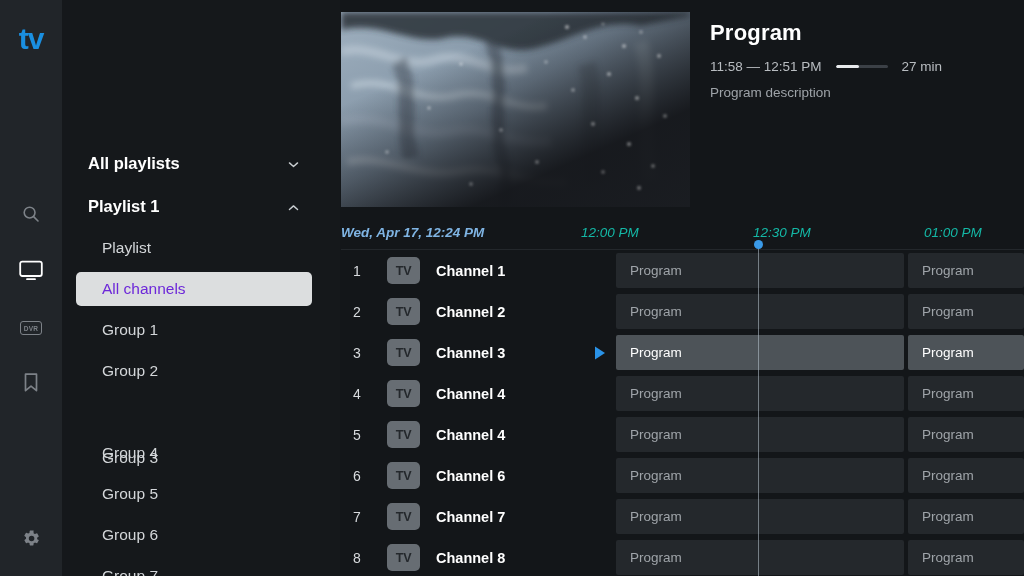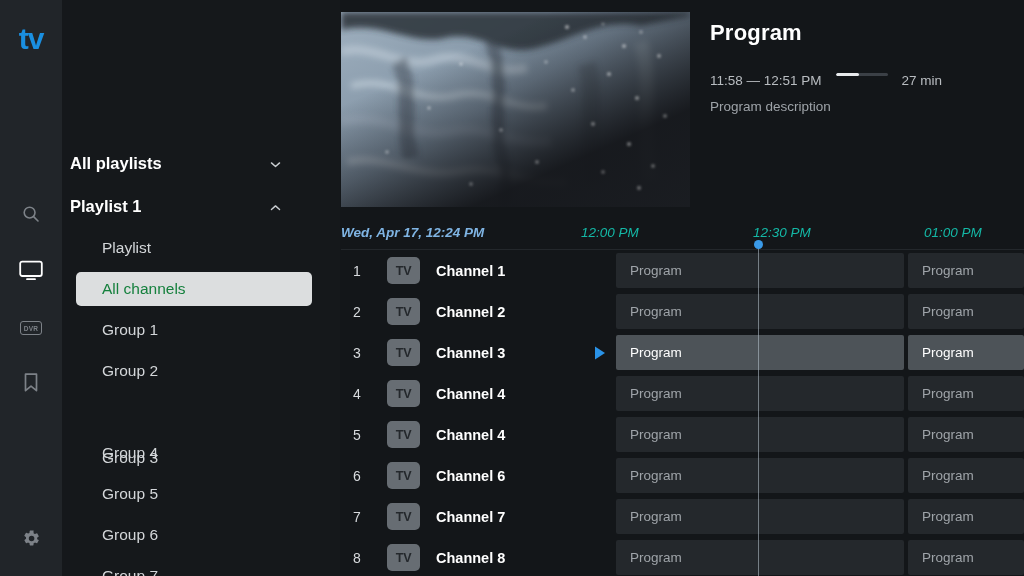--- a/index.html
+++ b/index.html
@@ -39,46 +39,46 @@
     font-size:6.5px; font-weight:700; letter-spacing:0.3px; color:#7d8288;
     font-family:"Liberation Sans", sans-serif;
   }
 
   
   .sidebar {
     position:absolute; left:62px; top:0; width:278px; height:576px;
     background:#15181b;
   }
   .pl-header {
-    position:absolute; left:8px; width:252px; height:34px;
+    position:absolute; left:26px; width:252px; height:34px;
     display:flex; align-items:center; justify-content:space-between;
     padding-right:40px; cursor:pointer;
   }
   .pl-header .label {
     font-size:16.5px; font-weight:700; color:#ffffff;
   }
   .chev { width:13px; height:13px; display:block; }
   .pl-item {
     position:absolute; left:14px; width:236px; height:34px;
     display:flex; align-items:center; border-radius:5px; padding-left:26px;
     font-size:15.5px; color:#d3d6d9; cursor:pointer;
   }
-  .pl-item.selected { background:#dcdedf; color:#15803d; }
+  .pl-item.selected { background:#dcdedf; color:#6d28d9; }
 
   
   .video {
     position:absolute; left:341px; top:12px; width:349px; height:195px;
     overflow:hidden; background:#0b0d0f;
   }
   .video .falls { position:absolute; inset:0; }
 
   
   .info { position:absolute; left:710px; top:20px; width:304px; }
   .info-title { font-size:22px; font-weight:700; color:#ffffff; letter-spacing:0.2px; }
-  .info-meta { display:flex; align-items:flex-start; margin-top:27px; }
+  .info-meta { display:flex; align-items:center; margin-top:13px; }
   .info-time { font-size:13.5px; color:#b9bdc1; }
   .prog-bar {
     width:52px; height:3px; background:#3b4046; border-radius:2px;
     margin:0 14px; position:relative; overflow:hidden;
   }
   .prog-fill { position:absolute; left:0; top:0; height:100%; background:#e8eaec; border-radius:2px; }
   .info-dur { font-size:13.5px; color:#b9bdc1; }
   .info-desc { font-size:13.5px; color:#9ea3a8; margin-top:11px; }
 
   

